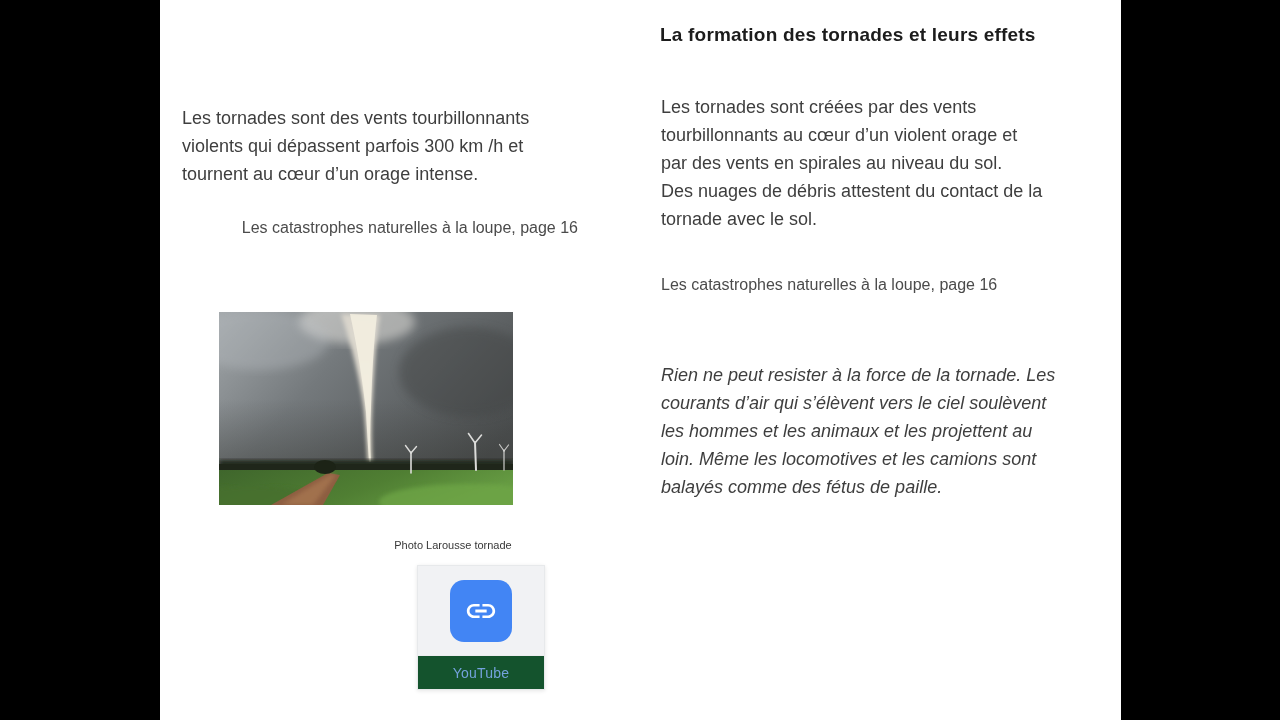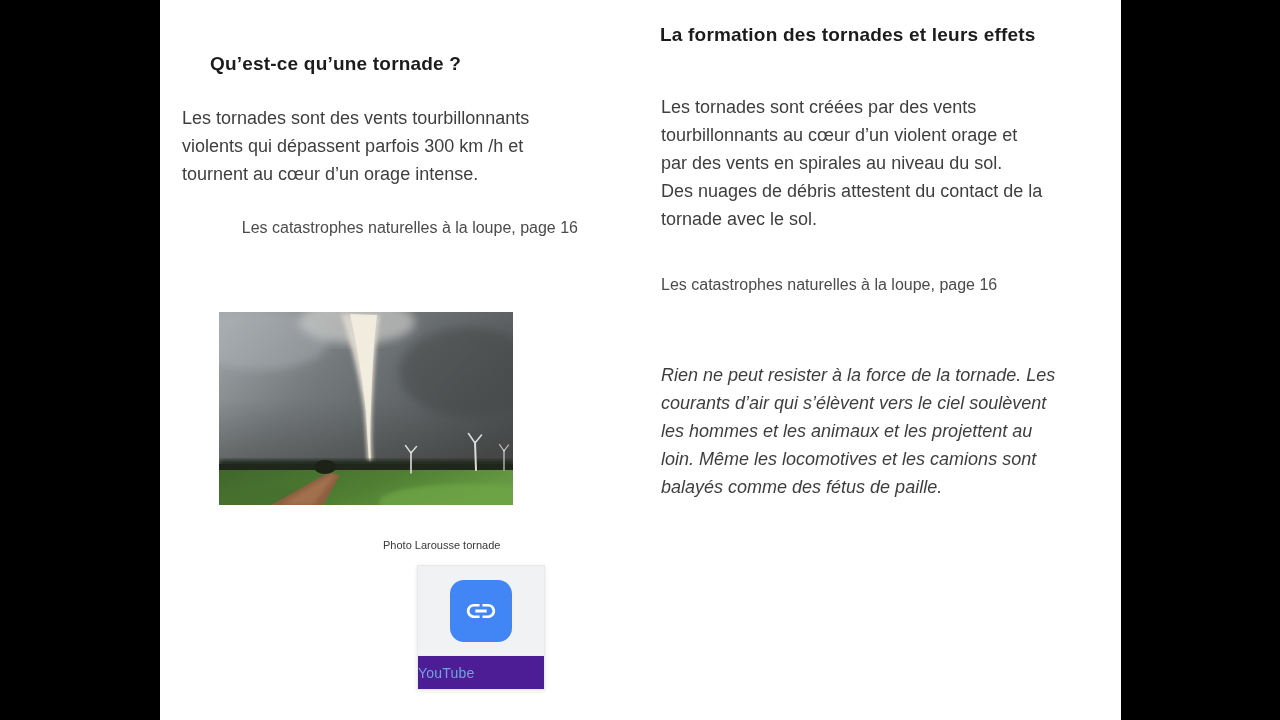--- a/index.html
+++ b/index.html
@@ -26,21 +26,21 @@
     letter-spacing: 0.2px; white-space: pre;
   }
   .bodytext {
     font-size: 18px; line-height: 28px; color: #3e3e3e;
     white-space: pre;
   }
   .cite {
     font-size: 16px; color: #4b4b4b; white-space: pre;
   }
   .caption {
-    font-size: 11px; color: #383838; white-space: pre;
+    font-size: 11px; color: #383838; text-align: center; white-space: pre;
   }
   
   .left-heading   { left: 50px;  top: 53px;  }
   .left-paragraph { left: 22px;  top: 104px; }
   .left-citation  { left: 22px;  top: 219px; width: 396px; text-align: right; }
   .photo          { left: 59px;  top: 312px; width: 294px; height: 193px; }
   .photo svg      { display: block; }
   .photo-caption  { left: 223px; top: 539px; width: 140px; }
   
   .right-heading   { left: 500px; top: 24px;  }
@@ -62,36 +62,35 @@
     flex: 1; background: #f1f2f4;
     display: flex; align-items: center; justify-content: center;
   }
   .yt-icon-box {
     width: 62px; height: 62px;
     background: #4285f4;
     border-radius: 14px;
     display: flex; align-items: center; justify-content: center;
   }
   .yt-bottom {
-    height: 33px; background: #4c1d95;
+    height: 33px; background: #14532d;
     border-top: 1px solid #ededef;
-    display: flex; align-items: center; 
+    display: flex; align-items: center; justify-content: center;
   }
   .yt-label {
     font-size: 14px; color: #74a2dd; letter-spacing: 0.2px;
   }
 </style>
 </head>
 <body>
 
 <div class="letterbox left"></div>
 
 <div class="canvas">
 
-  <div class="abs heading left-heading">Qu’est-ce qu’une tornade ?</div>
 
   <div class="abs bodytext left-paragraph">Les tornades sont des vents tourbillonnants
 violents qui dépassent parfois 300 km /h et
 tournent au cœur d’un orage intense.</div>
 
   <div class="abs cite left-citation">Les catastrophes naturelles à la loupe, page 16</div>
 
   <figure class="abs photo" style="margin:0">
     <svg viewBox="0 0 294 193" width="294" height="193" preserveAspectRatio="none">
       <defs>

